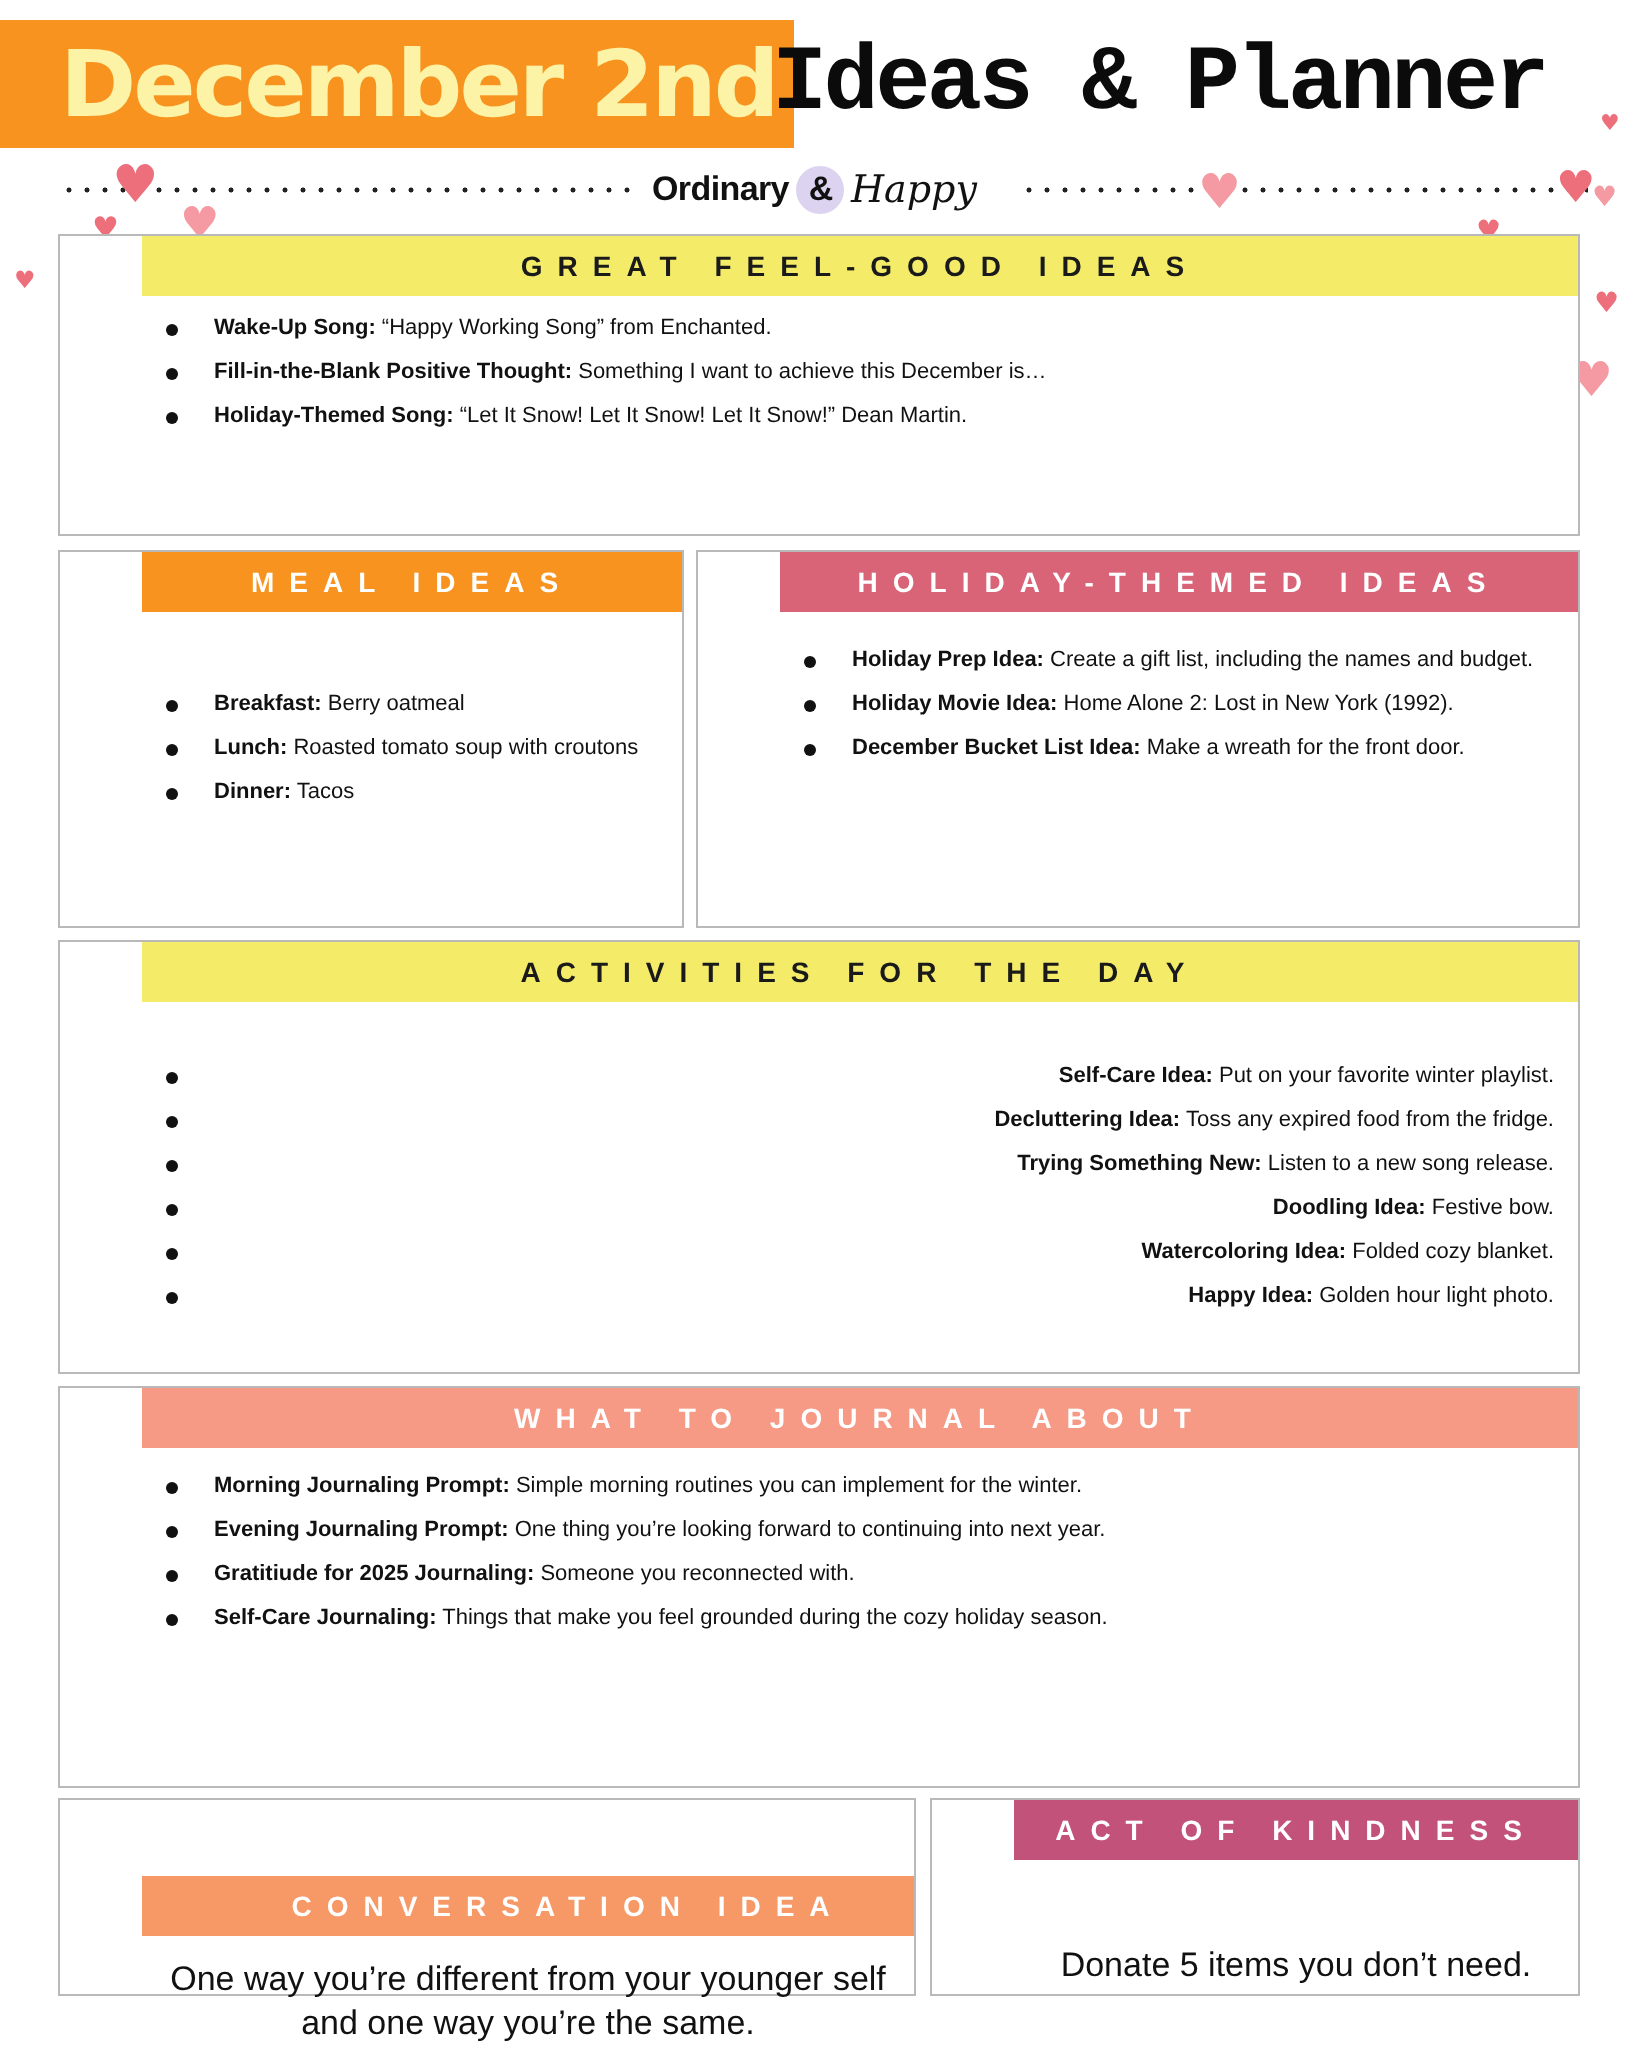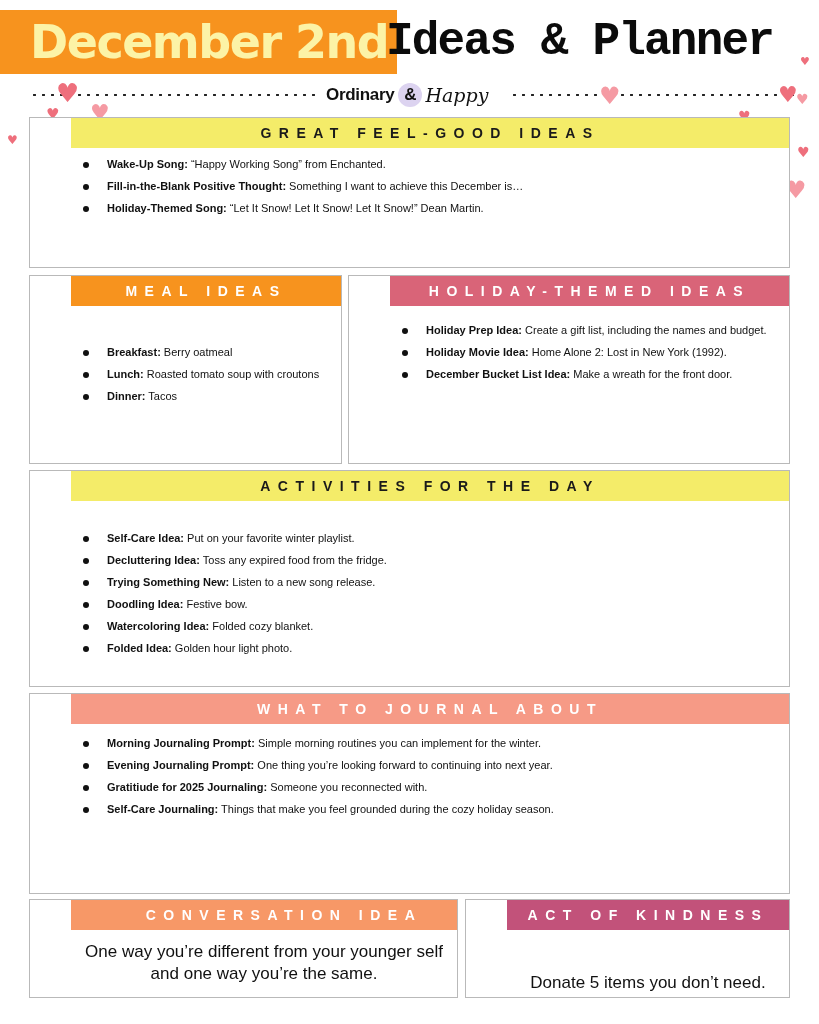--- a/index.html
+++ b/index.html
@@ -133,48 +133,48 @@
       <li><b>Holiday Movie Idea:</b><span> Home Alone 2: Lost in New York (1992).</span></li>
       <li><b>December Bucket List Idea:</b><span> Make a wreath for the front door.</span></li>
     </ul>
   </div>
 </div>
 
 <div class="box" style="left:29px; top:470px; width:761px; height:217px;">
   <div class="box-header dark" style="background:#F4EC69;">
     <span>ACTIVITIES FOR THE DAY</span>
   </div>
-  <div class="box-body" style="padding-top:26px;">
+  <div class="box-body" style="padding-top:26px;text-align:right;">
     <ul class="items">
       <li><b>Self-Care Idea:</b><span> Put on your favorite winter playlist.</span></li>
       <li><b>Decluttering Idea:</b><span> Toss any expired food from the fridge.</span></li>
       <li><b>Trying Something New:</b><span> Listen to a new song release.</span></li>
       <li><b>Doodling Idea:</b><span> Festive bow.</span></li>
       <li><b>Watercoloring Idea:</b><span> Folded cozy blanket.</span></li>
-      <li><b>Folded Idea:</b><span> Golden hour light photo.</span></li>
+      <li><b>Happy Idea:</b><span> Golden hour light photo.</span></li>
     </ul>
   </div>
 </div>
 
 <div class="box" style="left:29px; top:693px; width:761px; height:201px;">
   <div class="box-header light" style="background:#F69A86;">
     <span>WHAT TO JOURNAL ABOUT</span>
   </div>
   <div class="box-body" style="padding-top:8px; padding-right:20px;">
     <ul class="items">
       <li><b>Morning Journaling Prompt:</b><span> Simple morning routines you can implement for the winter.</span></li>
       <li><b>Evening Journaling Prompt:</b><span> One thing you’re looking forward to continuing into next year.</span></li>
       <li><b>Gratitiude for 2025 Journaling:</b><span> Someone you reconnected with.</span></li>
       <li><b>Self-Care Journaling:</b><span> Things that make you feel grounded during the cozy holiday season.</span></li>
     </ul>
   </div>
 </div>
 
 <div class="box" style="left:29px; top:899px; width:429px; height:99px;">
-  <div class="box-header light" style="background:#F79867; padding-left:40px;">
+  <div class="box-header light" style="background:#F79867; padding-left:40px;margin-top:38px;">
     <span>CONVERSATION IDEA</span>
   </div>
   <div style="height:66px; display:flex; align-items:center; justify-content:center; padding:0 12px;">
     <div class="center-text">One way you’re different from your younger self and one way you’re the same.</div>
   </div>
 </div>
 
 <div class="box" style="left:465px; top:899px; width:325px; height:99px;">
   <div class="box-header light" style="background:#C2527A;">
     <span>ACT OF KINDNESS</span>

